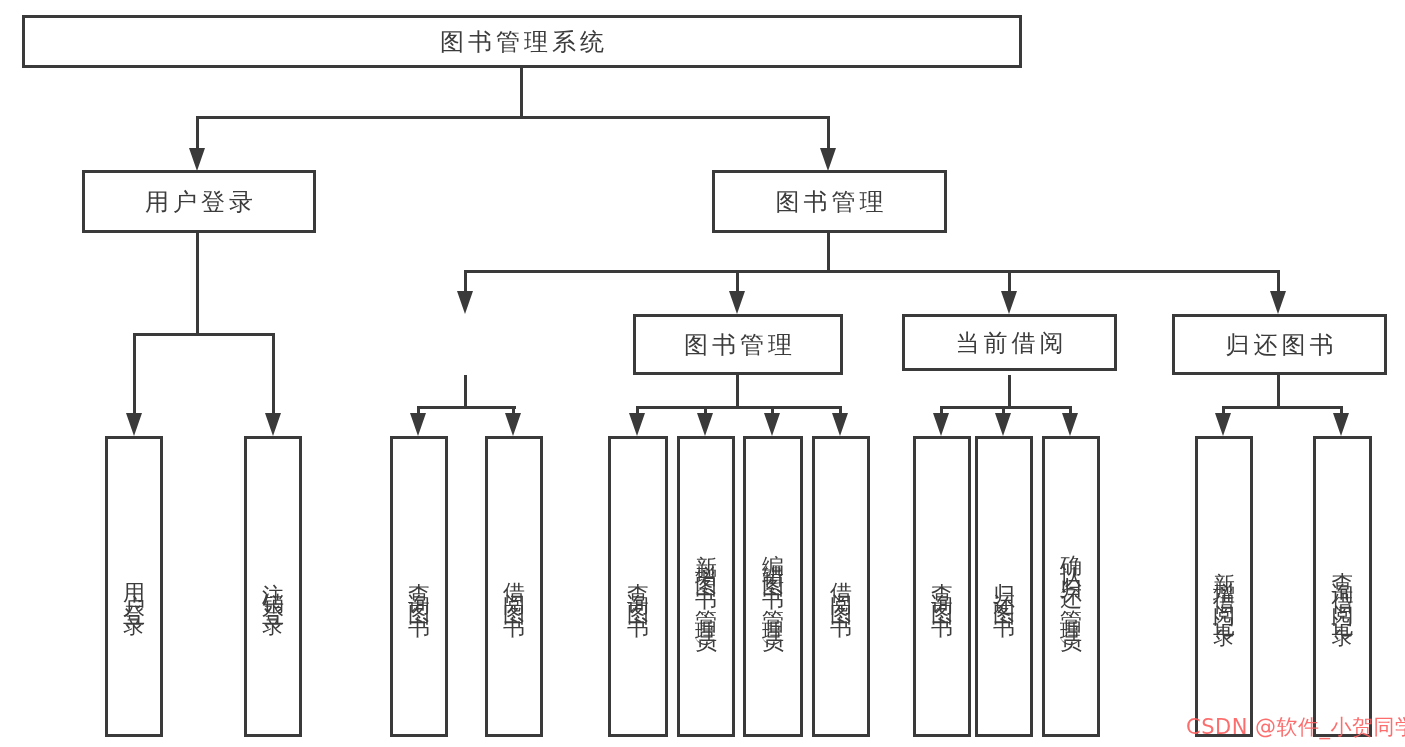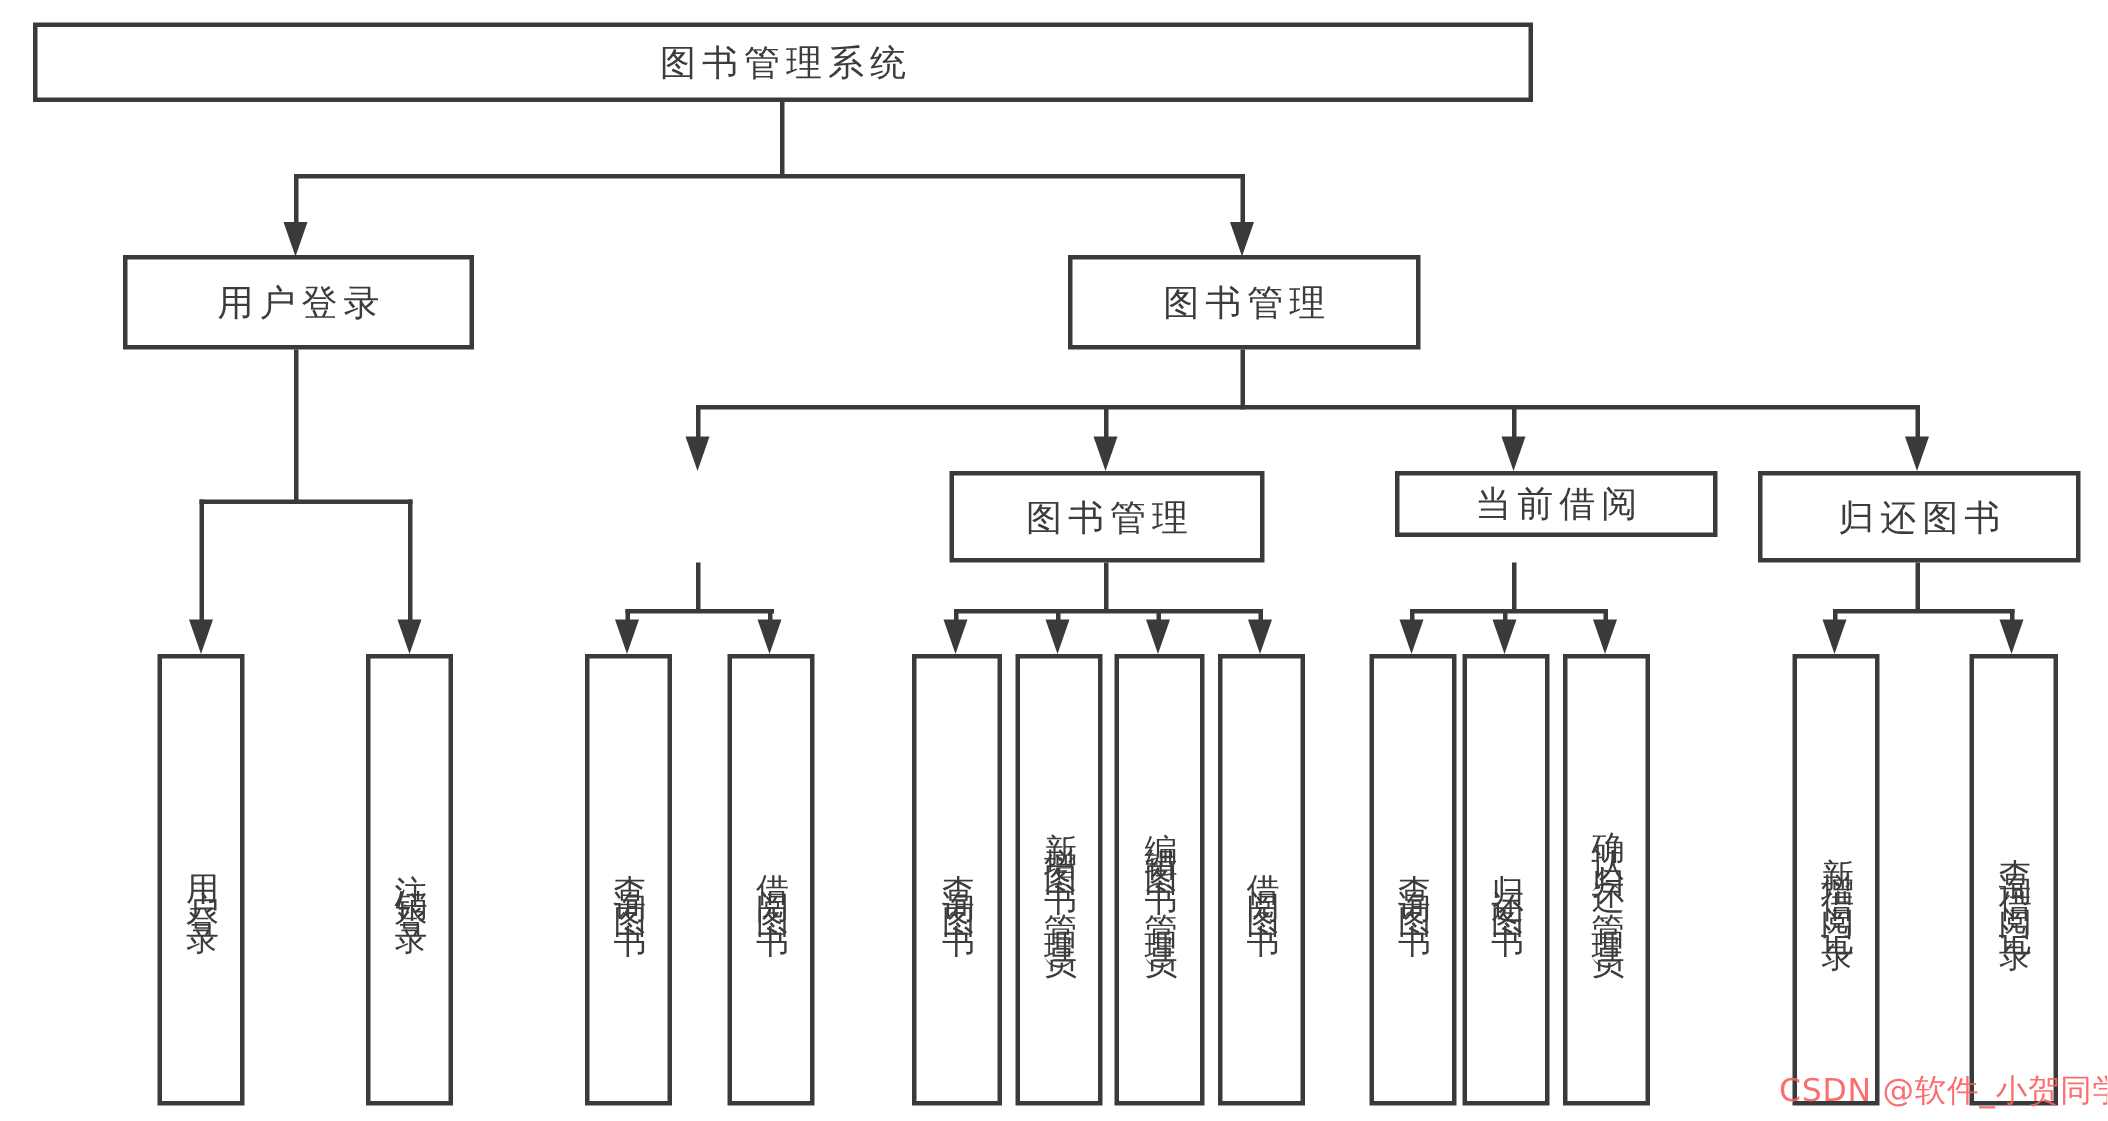--- a/index.html
+++ b/index.html
@@ -87,21 +87,21 @@
   <div class="vl" style="left:464px;top:270px;height:23px"></div>
   <div class="arr" style="left:457px;top:291px"></div>
   <div class="vl" style="left:736px;top:270px;height:23px"></div>
   <div class="arr" style="left:729px;top:291px"></div>
   <div class="vl" style="left:1008px;top:270px;height:23px"></div>
   <div class="arr" style="left:1001px;top:291px"></div>
   <div class="vl" style="left:1277px;top:270px;height:23px"></div>
   <div class="arr" style="left:1270px;top:291px"></div>
 
   <div class="box" style="left:633px;top:314px;width:210px;height:61px">图书管理</div>
-  <div class="box" style="left:930px;top:314px;width:215px;height:44px">当前借阅</div>
+  <div class="box" style="left:902px;top:314px;width:215px;height:57px">当前借阅</div>
   <div class="box" style="left:1172px;top:314px;width:215px;height:61px">归还图书</div>
 
   <div class="vl" style="left:464px;top:375px;height:33px"></div>
   <div class="hl" style="left:417px;top:406px;width:99px"></div>
   <div class="vl" style="left:417px;top:406px;height:10px"></div>
   <div class="arr" style="left:410px;top:413px"></div>
   <div class="vl" style="left:512px;top:406px;height:10px"></div>
   <div class="arr" style="left:505px;top:413px"></div>
 
   <div class="vl" style="left:736px;top:375px;height:33px"></div>

